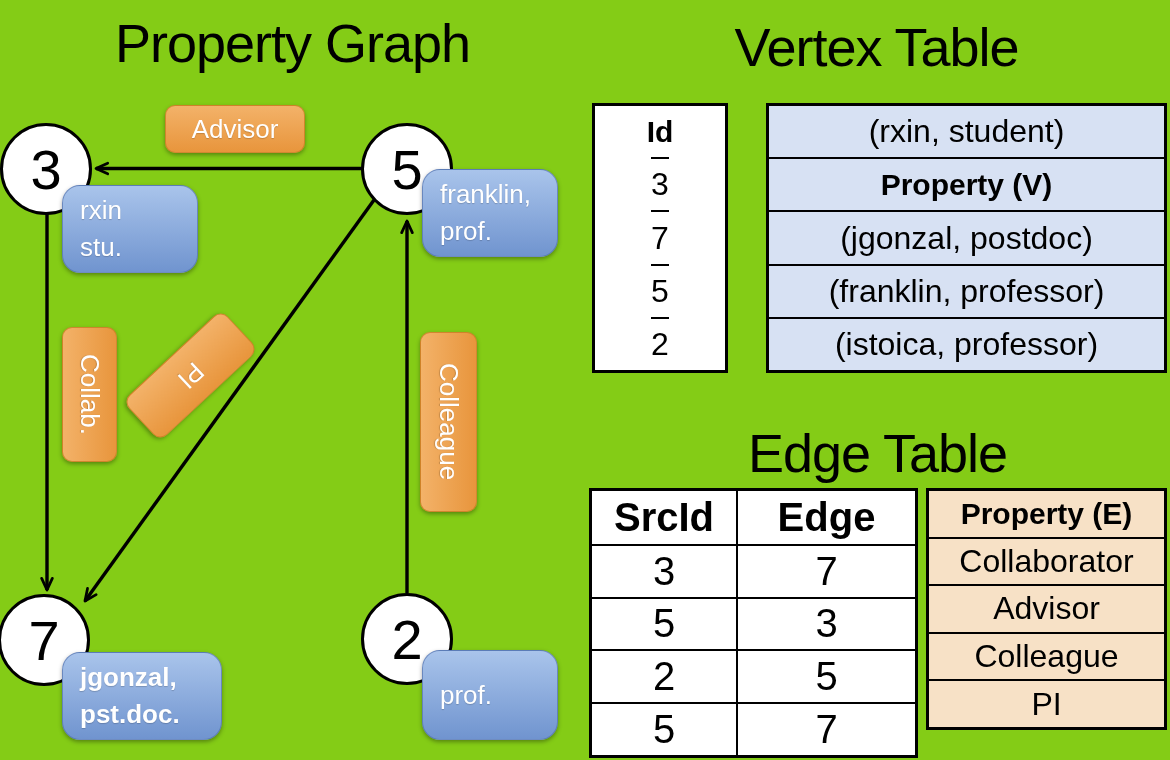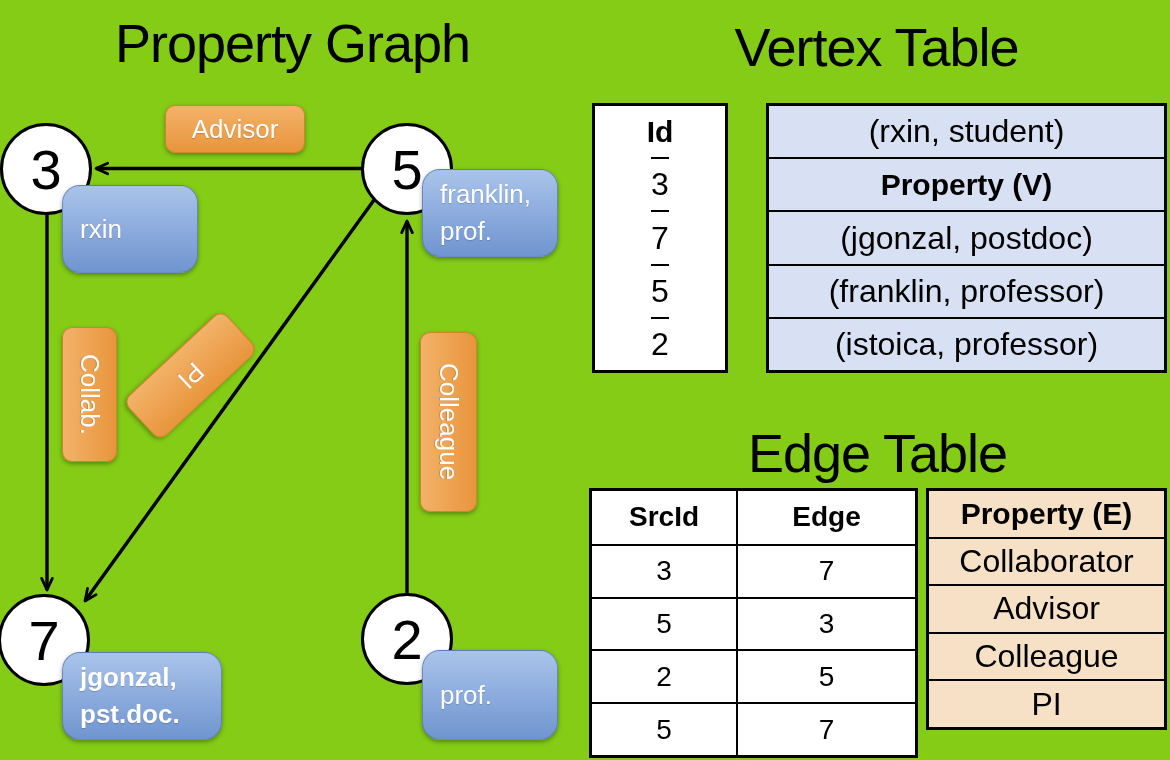--- a/index.html
+++ b/index.html
@@ -54,21 +54,21 @@
   .tcol .cell:first-child{border-top:none;}
   .cell.hdr{font-weight:700;font-size:30px;}
   .fill-blue{background:var(--vertex-fill,#D7E1F3);}
   .fill-tan{background:var(--edge-fill,#F7E1C6);}
 
   .vt-id{left:592px;top:103px;width:136px;height:270px;align-items:center;}
   .vt-prop{left:766px;top:103px;width:401px;height:270px;}
 
   .et-ids{left:589px;top:488px;width:329px;height:270px;display:grid;
           grid-template-columns:146px 1fr;grid-template-rows:repeat(5,1fr);}
-  .et-ids .cell{display:flex;align-items:center;justify-content:center;font-size:28px;
+  .et-ids .cell{display:flex;align-items:center;justify-content:center;font-size:40px;
           border-top:2px solid #000;}
   .et-ids .cell.r0{border-top:none;}
   .et-ids .cell.c0{border-right:2px solid #000;}
   .et-prop{left:926px;top:488px;width:241px;height:242px;}
 </style>
 </head>
 <body>
 
 <div class="stage">
 
@@ -88,20 +88,21 @@
     <line x1="407" y1="593" x2="407" y2="221" stroke="#000" stroke-width="3.4" marker-end="url(#arrow)"></line>
   </svg>
 
   <div class="node node-3">3</div>
   <div class="node node-5">5</div>
   <div class="node node-7">7</div>
   <div class="node node-2">2</div>
 
   <div class="vbox vbox-rxin">
     <span>rxin</span>
+    <span>stu.</span>
   </div>
   <div class="vbox vbox-franklin">
     <span>franklin,</span>
     <span>prof.</span>
   </div>
   <div class="vbox vbox-jgonzal">
     <span>jgonzal,</span>
     <span>pst.doc.</span>
   </div>
   <div class="vbox vbox-istoica">

